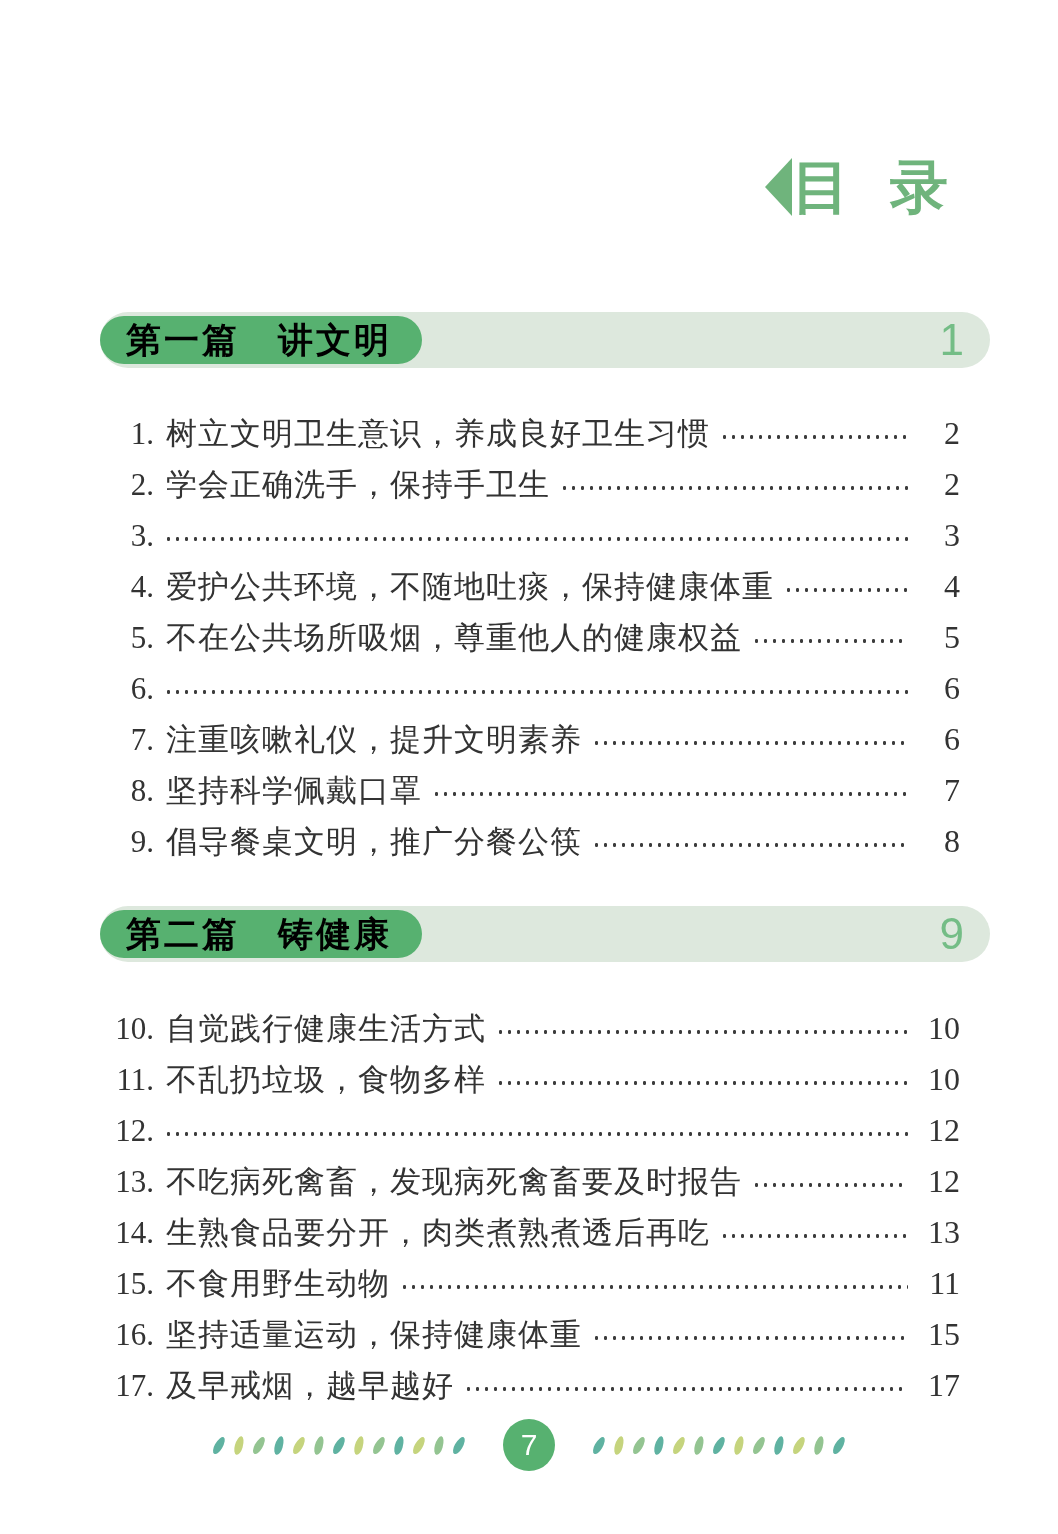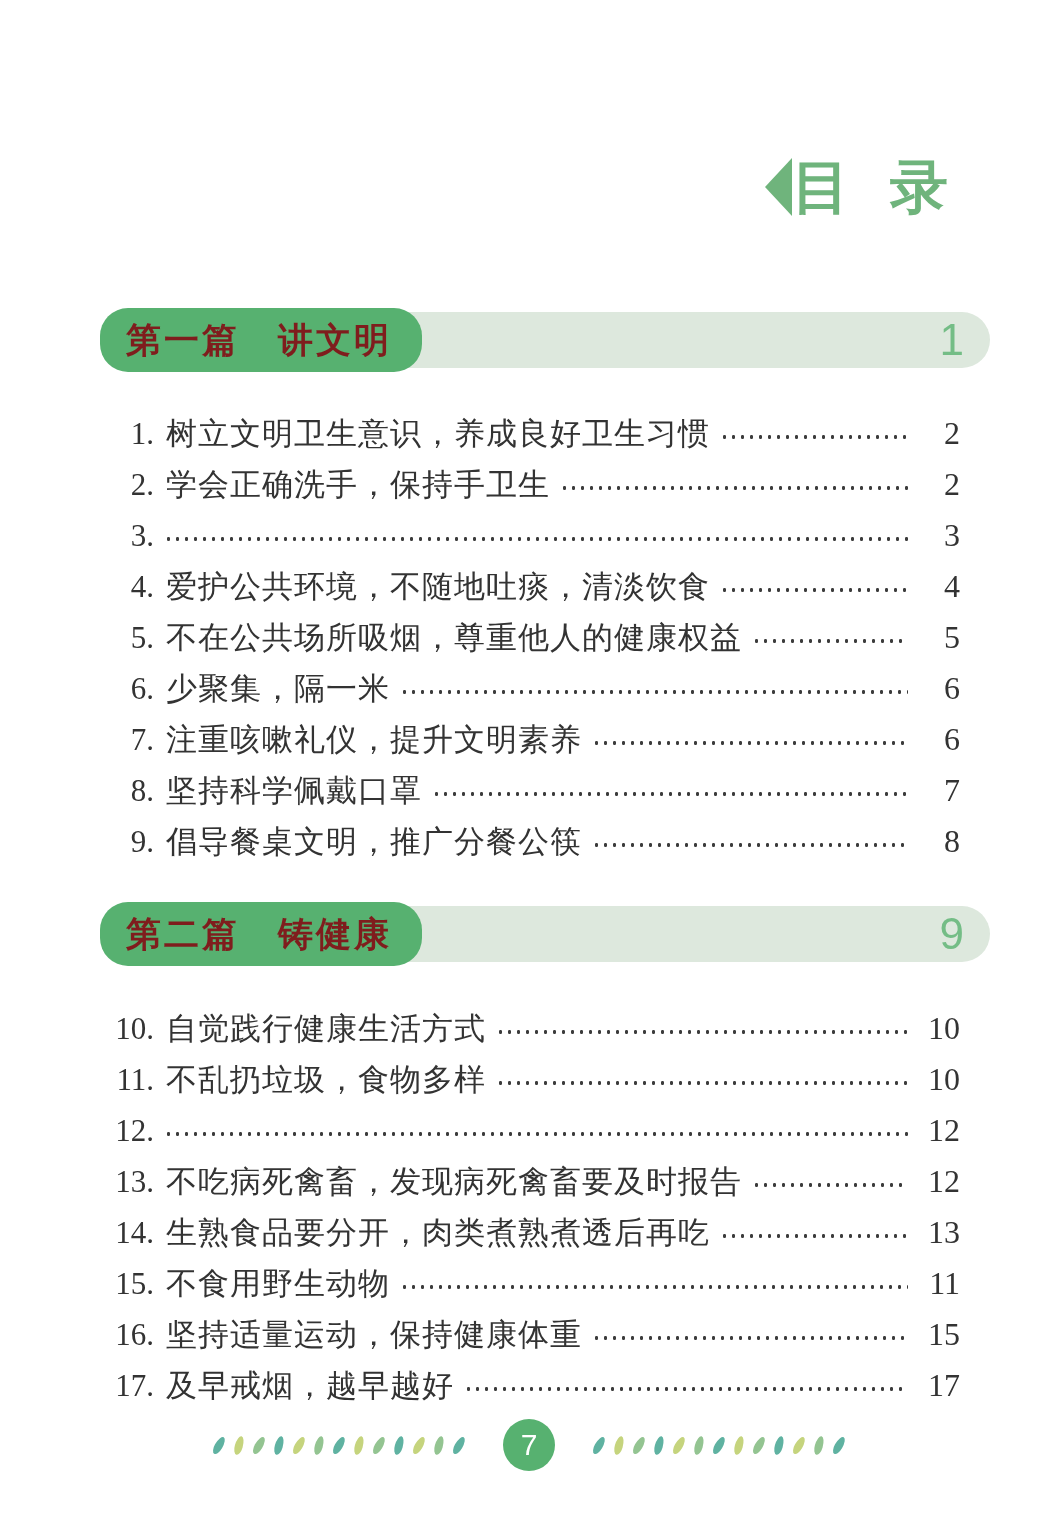--- a/index.html
+++ b/index.html
@@ -35,27 +35,27 @@
   
   .section-bar{
     position:absolute;left:100px;width:890px;height:56px;
     background:#dde8dd;
     border-radius:28px;
     display:flex;align-items:center;justify-content:space-between;
   }
   .section-bar.first{top:312px;}
   .section-bar.second{top:906px;}
   .section-pill{
-    height:64px;min-width:280px;
+    height:48px;min-width:280px;
     background:#57b170;
     border-radius:28px;
     display:flex;align-items:center;
     padding:0 30px 0 26px;
     box-sizing:border-box;
-    color:#7f1d1d;
+    color:#000000;
     font-family:"Liberation Sans","DejaVu Sans",sans-serif;
     font-weight:bold;
     font-size:35px;
     letter-spacing:3px;
     white-space:nowrap;
   }
   .section-page{
     color:#74bd86;
     font-family:"Liberation Sans","DejaVu Sans",sans-serif;
     font-size:44px;
@@ -155,33 +155,32 @@
         <span class="toc-dots"></span>
         <span class="toc-page">2</span>
       </div>
       <div class="toc-row">
         <span class="toc-num">3.</span>
         <span class="toc-dots"></span>
         <span class="toc-page">3</span>
       </div>
       <div class="toc-row">
         <span class="toc-num">4.</span>
-        <span class="toc-title">爱护公共环境，不随地吐痰，清淡饮食</span>
+        <span class="toc-title">爱护公共环境，不随地吐痰，保持健康体重</span>
         <span class="toc-dots"></span>
         <span class="toc-page">4</span>
       </div>
       <div class="toc-row">
         <span class="toc-num">5.</span>
         <span class="toc-title">不在公共场所吸烟，尊重他人的健康权益</span>
         <span class="toc-dots"></span>
         <span class="toc-page">5</span>
       </div>
       <div class="toc-row">
         <span class="toc-num">6.</span>
-        <span class="toc-title">少聚集，隔一米</span>
         <span class="toc-dots"></span>
         <span class="toc-page">6</span>
       </div>
       <div class="toc-row">
         <span class="toc-num">7.</span>
         <span class="toc-title">注重咳嗽礼仪，提升文明素养</span>
         <span class="toc-dots"></span>
         <span class="toc-page">6</span>
       </div>
       <div class="toc-row">

